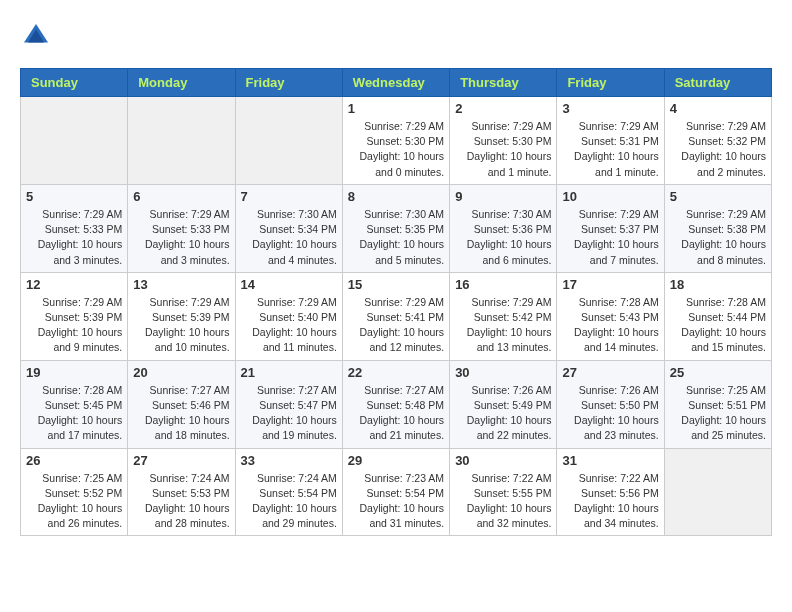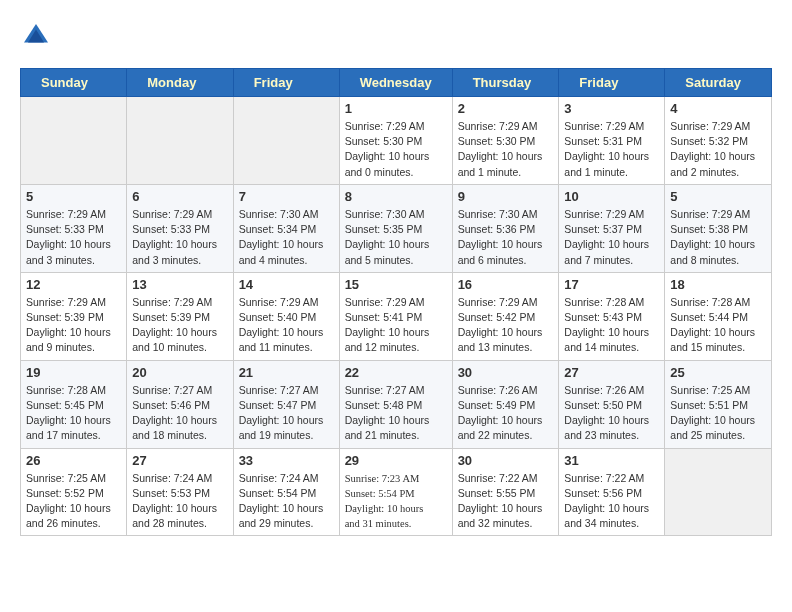--- a/index.html
+++ b/index.html
@@ -52,23 +52,23 @@
       font-size: 14px;
       color: #444;
     }
     .calendar {
       width: 100%;
       border-collapse: collapse;
       border: 1px solid #ccc;
     }
     .calendar th {
       background: #2a6ebb;
-      color: #fef9c3;
+      color: #bef264;
       text-align: left;
-      padding: 6px 20px;
+      padding: 6px 10px;
       font-size: 13px;
       font-weight: bold;
       border: 1px solid #1a5aaa;
     }
     .calendar td {
       vertical-align: top;
       border: 1px solid #ccc;
       padding: 4px 5px;
       width: 107px;
       min-height: 90px;
@@ -82,20 +82,21 @@
     .day-num {
       font-weight: bold;
       font-size: 13px;
       margin-bottom: 3px;
       display: block;
     }
     .day-info {
       font-size: 10.5px;
       line-height: 1.45;
       color: #333;
+      text-align: right;
     }
     .empty-cell {
       background: #f0f0f0 !important;
     }
   </style>
 </head>
 <body>
 
 <div class="header">
   <div class="logo">
@@ -330,21 +331,21 @@
         </td>
         <td>
           <span class="day-num">33</span>
           <div class="day-info" style="white-space: pre-line;">Sunrise: 7:24 AM
 Sunset: 5:54 PM
 Daylight: 10 hours
 and 29 minutes.</div>
         </td>
         <td>
           <span class="day-num">29</span>
-          <div class="day-info" style="white-space: pre-line; font-family: Liberation Serif, serif;">Sunrise: 7:23 AM
+          <div class="day-info" style="white-space: pre-line;">Sunrise: 7:23 AM
 Sunset: 5:54 PM
 Daylight: 10 hours
 and 31 minutes.</div>
         </td>
         <td>
           <span class="day-num">30</span>
           <div class="day-info" style="white-space: pre-line;">Sunrise: 7:22 AM
 Sunset: 5:55 PM
 Daylight: 10 hours
 and 32 minutes.</div>

